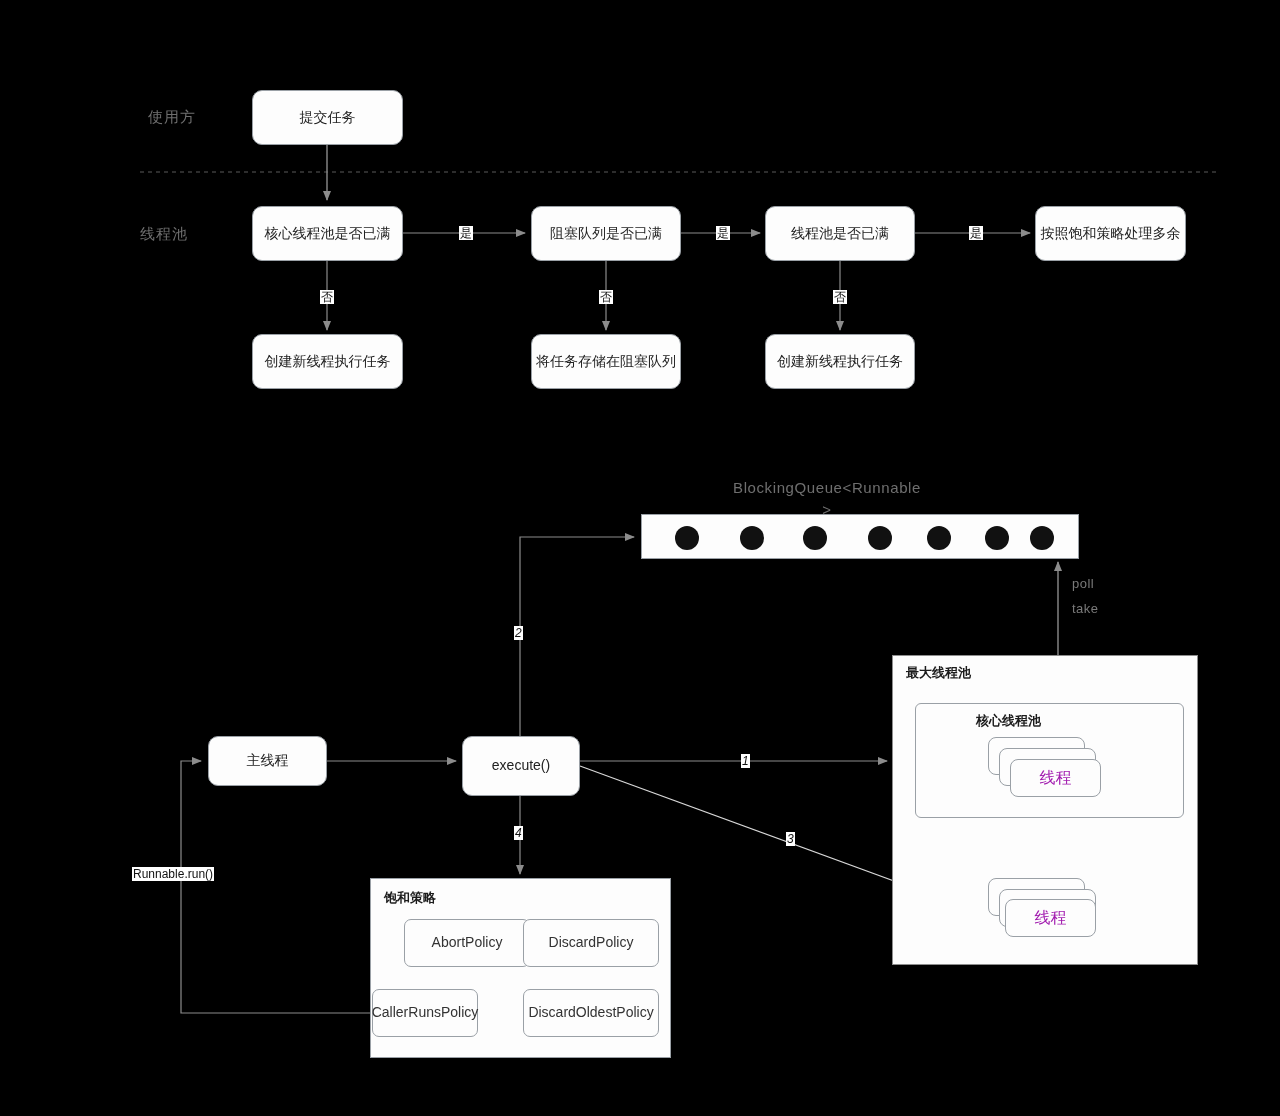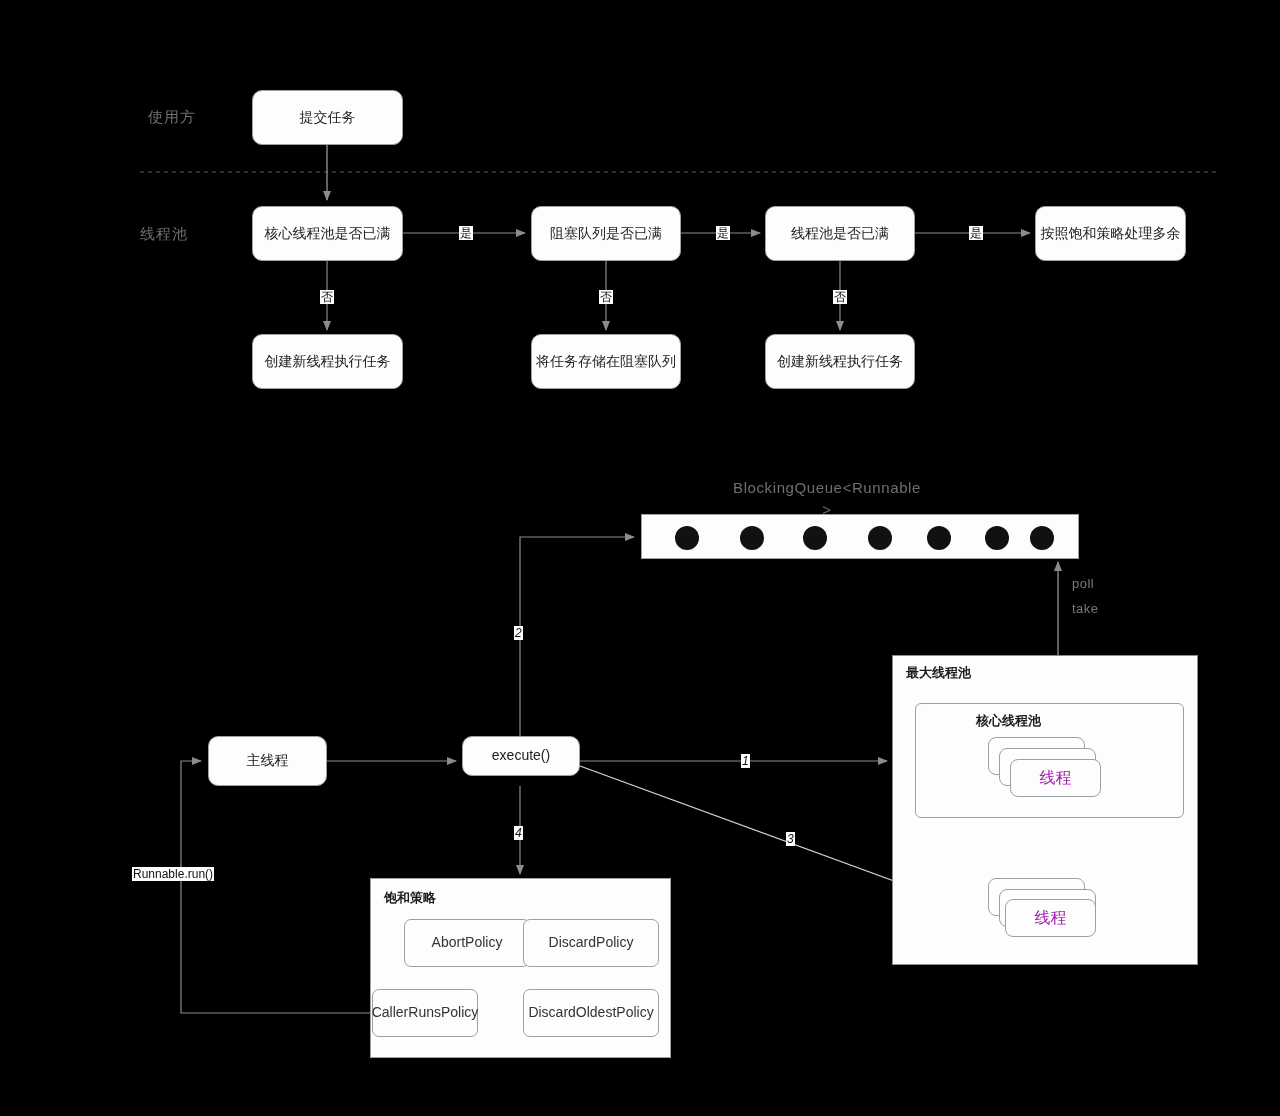--- a/index.html
+++ b/index.html
@@ -113,21 +113,21 @@
     <div class="queue-dot" style="left:226px;top:11px;"></div>
     <div class="queue-dot" style="left:285px;top:11px;"></div>
     <div class="queue-dot" style="left:343px;top:11px;"></div>
     <div class="queue-dot" style="left:388px;top:11px;"></div>
   </div>
 
   <div class="edge-label gray" style="left:1071px;top:577px;">poll</div>
   <div class="edge-label gray" style="left:1071px;top:602px;">take</div>
 
   <div class="node plain" style="left:208px;top:736px;width:119px;height:50px;">主线程</div>
-  <div class="node plain" style="left:462px;top:736px;width:118px;height:40px;">execute()</div>
+  <div class="node plain" style="left:462px;top:736px;width:118px;height:60px;">execute()</div>
 
   <div class="edge-label" style="left:514px;top:626px;font-style:italic;">2</div>
   <div class="edge-label" style="left:741px;top:754px;font-style:italic;">1</div>
   <div class="edge-label" style="left:786px;top:832px;font-style:italic;">3</div>
   <div class="edge-label" style="left:514px;top:826px;font-style:italic;">4</div>
   <div class="edge-label" style="left:132px;top:867px;">Runnable.run()</div>
 
   <div class="container" style="left:892px;top:655px;width:306px;height:310px;"></div>
   <div class="container-title" style="left:906px;top:664px;">最大线程池</div>
 

